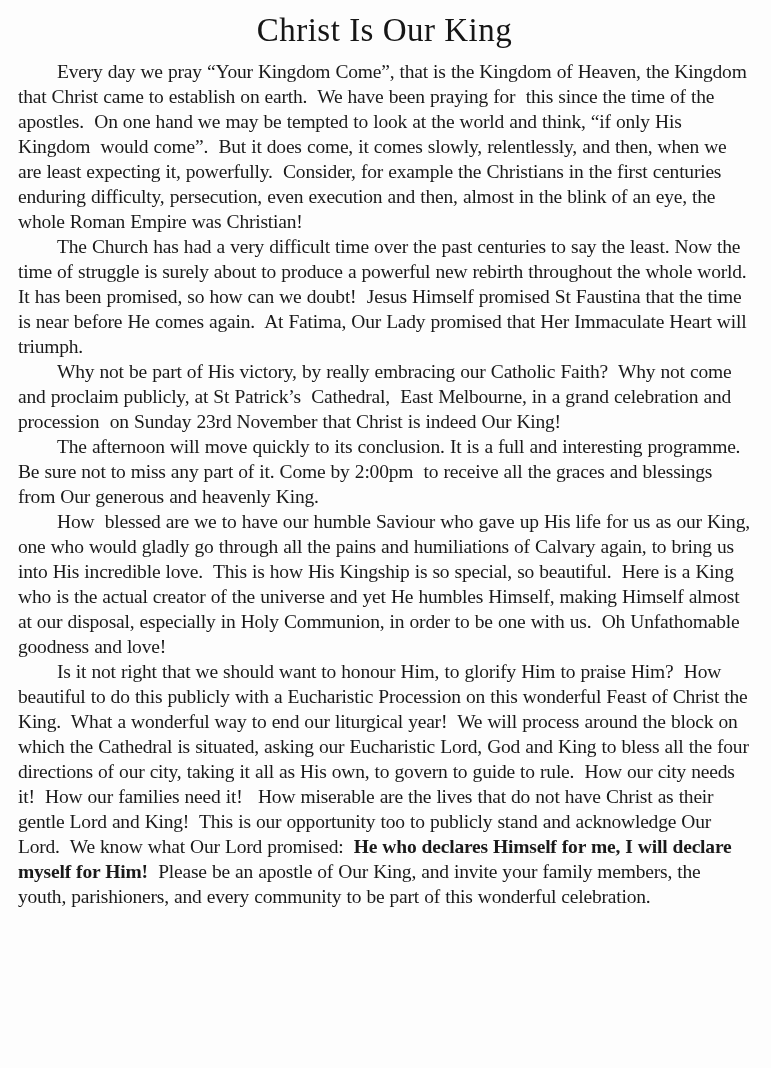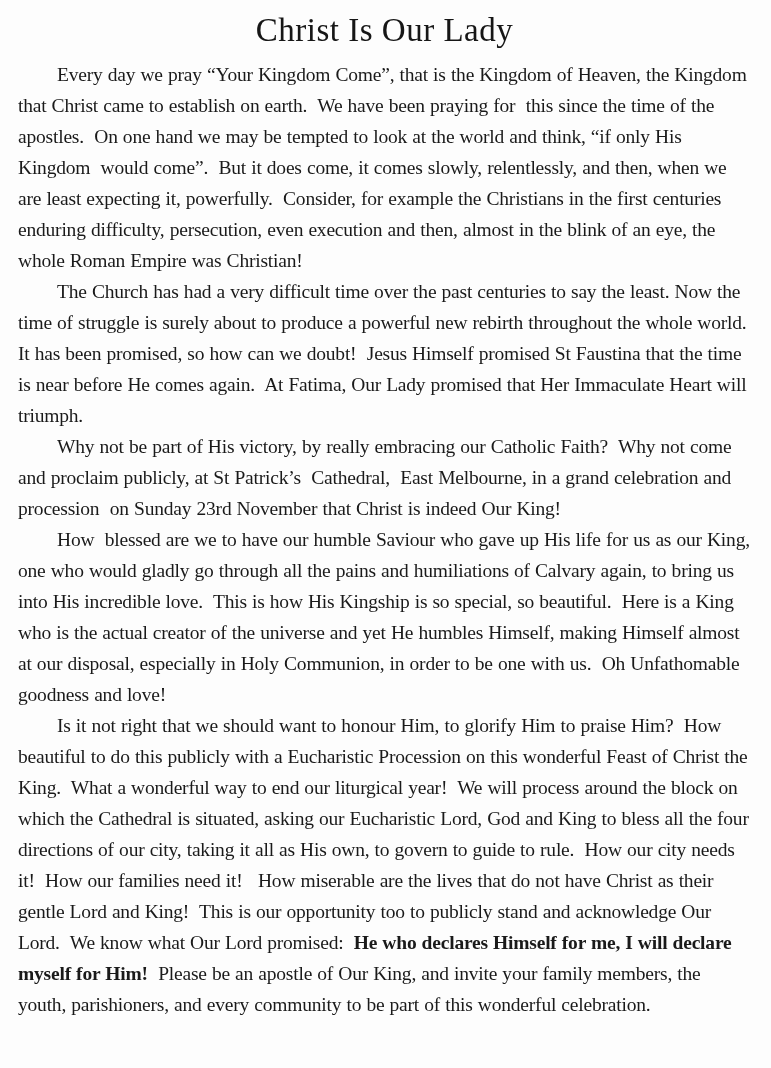--- a/index.html
+++ b/index.html
@@ -24,36 +24,37 @@
     font-size: 33px;
     font-weight: 400;
     text-align: center;
     margin: 2px 0 10px 0;
     letter-spacing: 0.5px;
     color: #161616;
   }
   .doc-body p {
     margin: 0;
     font-size: 19.5px;
-    line-height: 31px;
+    line-height: 25px;
     text-indent: 39px;
     text-align: left;
     letter-spacing: -0.2px;
     word-spacing: 0.5px;
     white-space: pre-wrap;
   }
   .doc-body p span.bold {
     font-weight: 700;
   }
 </style>
 </head>
 <body>
 
 <div class="page">
-  <h1 class="doc-title">Christ Is Our Lady</h1>
+  <h1 class="doc-title">Christ Is Our King</h1>
   <div class="doc-body">
       <p><span>Every day we pray “Your Kingdom Come”, that is the Kingdom of Heaven, the Kingdom that Christ came to establish on earth.  We have been praying for  this since the time of the apostles.  On one hand we may be tempted to look at the world and think, “if only His Kingdom  would come”.  But it does come, it comes slowly, relentlessly, and then, when we are least expecting it, powerfully.  Consider, for example the Christians in the first centuries  enduring difficulty, persecution, even execution and then, almost in the blink of an eye, the whole Roman Empire was Christian!</span></p>
       <p><span>The Church has had a very difficult time over the past centuries to say the least. Now the time of struggle is surely about to produce a powerful new rebirth throughout the whole world.  It has been promised, so how can we doubt!  Jesus Himself promised St Faustina that the time is near before He comes again.  At Fatima, Our Lady promised that Her Immaculate Heart will triumph.</span></p>
       <p><span>Why not be part of His victory, by really embracing our Catholic Faith?  Why not come and proclaim publicly, at St Patrick’s  Cathedral,  East Melbourne, in a grand celebration and procession  on Sunday 23rd November that Christ is indeed Our King!</span></p>
+      <p><span>The afternoon will move quickly to its conclusion. It is a full and interesting programme.  Be sure not to miss any part of it. Come by 2:00pm  to receive all the graces and blessings from Our generous and heavenly King.</span></p>
       <p><span>How  blessed are we to have our humble Saviour who gave up His life for us as our King, one who would gladly go through all the pains and humiliations of Calvary again, to bring us into His incredible love.  This is how His Kingship is so special, so beautiful.  Here is a King who is the actual creator of the universe and yet He humbles Himself, making Himself almost at our disposal, especially in Holy Communion, in order to be one with us.  Oh Unfathomable goodness and love!</span></p>
       <p><span>Is it not right that we should want to honour Him, to glorify Him to praise Him?  How beautiful to do this publicly with a Eucharistic Procession on this wonderful Feast of Christ the King.  What a wonderful way to end our liturgical year!  We will process around the block on which the Cathedral is situated, asking our Eucharistic Lord, God and King to bless all the four directions of our city, taking it all as His own, to govern to guide to rule.  How our city needs it!  How our families need it!   How miserable are the lives that do not have Christ as their gentle Lord and King!  This is our opportunity too to publicly stand and acknowledge Our Lord.  We know what Our Lord promised:  </span><span class="bold">He who declares Himself for me, I will declare myself for Him!</span><span>  Please be an apostle of Our King, and invite your family members, the youth, parishioners, and every community to be part of this wonderful celebration.</span></p>
     </div>
 </div>
 
 </body></html>

